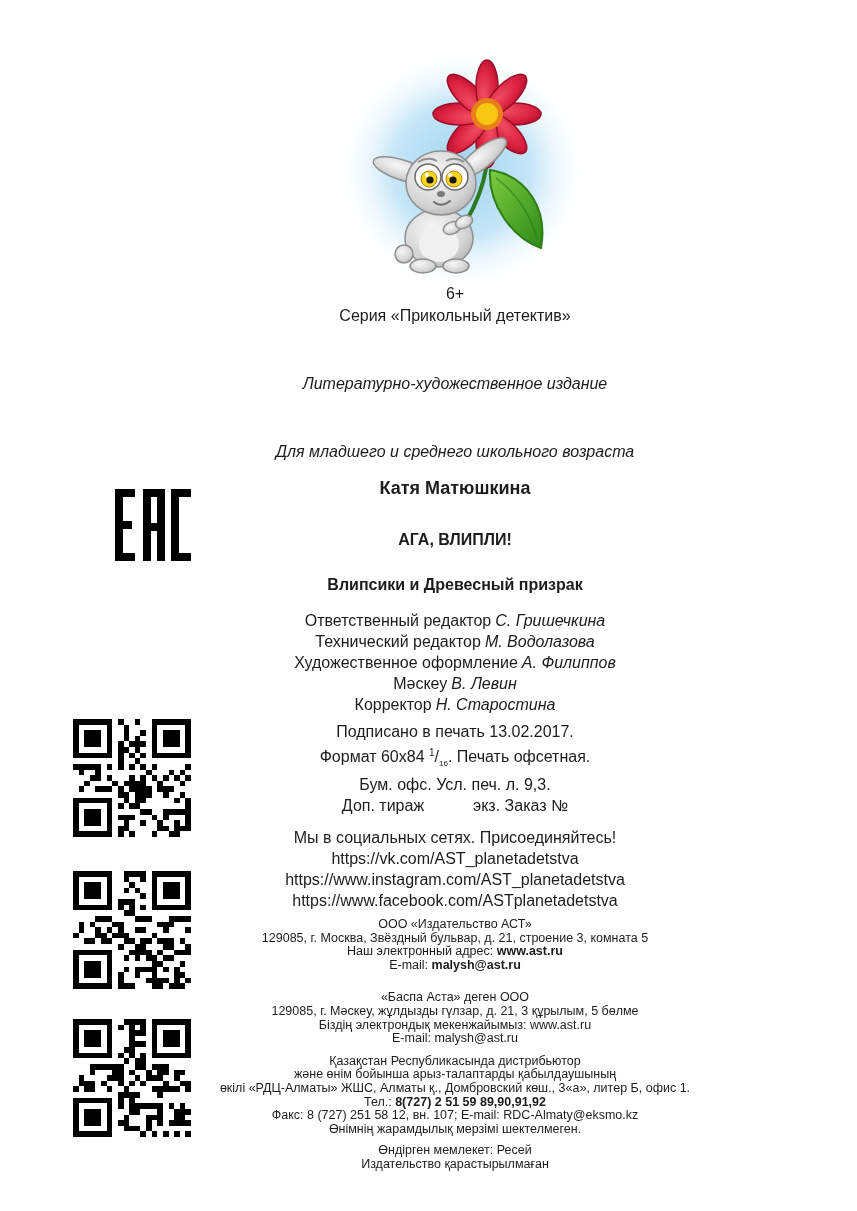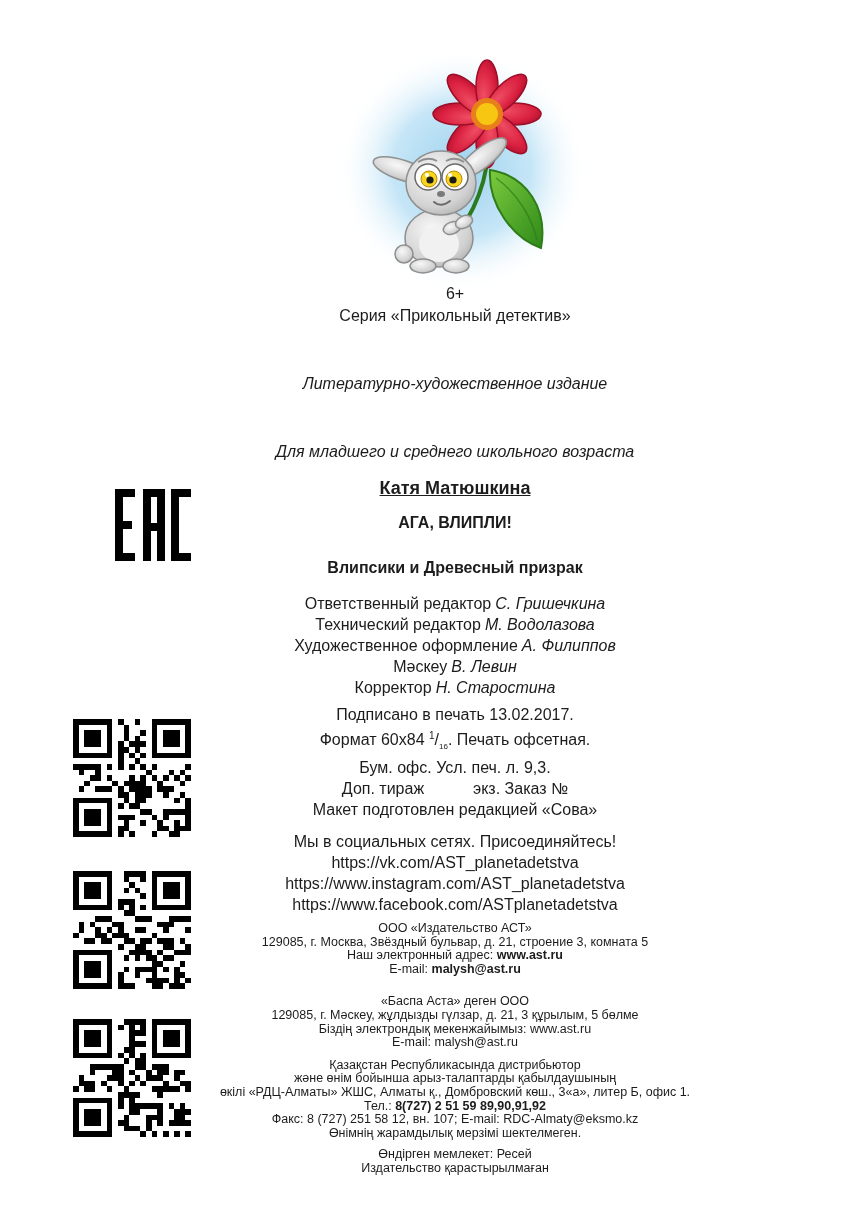--- a/index.html
+++ b/index.html
@@ -11,22 +11,22 @@
   }
   
   .content {
     position:absolute; left:95px; top:283px; width:720px; text-align:center;
   }
   .md  { font-size:16px; line-height:21px; }
   .md23{ font-size:16px; line-height:23px; }
   .sm  { font-size:12.5px; line-height:13.6px; }
   .b   { font-weight:bold; }
   .i   { font-style:italic;margin-top:45px; }
-  .author-line  { font-size:18px; line-height:22px; font-weight:bold; margin-top:14px;text-decoration:underline; }
-  .title-line   { font-size:16px; line-height:20px; font-weight:bold; margin-top:14px; }
+  .author-line  { font-size:18px; line-height:22px; font-weight:bold; margin-top:14px; }
+  .title-line   { font-size:16px; line-height:20px; font-weight:bold; margin-top:31px; }
   .subtitle-line{ font-size:16px; line-height:20px; font-weight:bold; margin-top:25px; }
   .credits { margin-top:15px; }
   .imprint { margin-top:6px; }
   .social  { margin-top:11px; }
   .pub-ru  { margin-top:7px; }
   .pub-kz  { margin-top:19px; }
   .dist-kz { margin-top:9px; }
   .origin  { margin-top:8px; }
   .credit-role { margin-right:4px; }
   .gap-line { white-space:pre; }
@@ -824,21 +824,20 @@
       <div class="md"><span class="credit-role">Художественное оформление</span><span class="i">А. Филиппов</span></div>
       <div class="md"><span class="credit-role">Мәскеу</span><span class="i">В. Левин</span></div>
       <div class="md"><span class="credit-role">Корректор</span><span class="i">Н. Старостина</span></div>
     </div>
 
     <div class="imprint">
       <div class="md">Подписано в печать 13.02.2017.</div>
       <div class="md"><span>Формат 60х84 </span><span class="frac-sup">1</span><span>/</span><span class="frac-sub">16</span><span>. Печать офсетная.</span></div>
       <div class="md">Бум. офс. Усл. печ. л. 9,3.</div>
       <div class="md gap-line">Доп. тираж           экз. Заказ №</div>
-      <div class="md">Макет подготовлен редакцией «Сова»</div>
     </div>
 
     <div class="social">
       <div class="md">Мы в социальных сетях. Присоединяйтесь!</div>
       <div class="md">https://vk.com/AST_planetadetstva</div>
       <div class="md">https://www.instagram.com/AST_planetadetstva</div>
       <div class="md">https://www.facebook.com/ASTplanetadetstva</div>
     </div>
 
     <div class="pub-ru">

